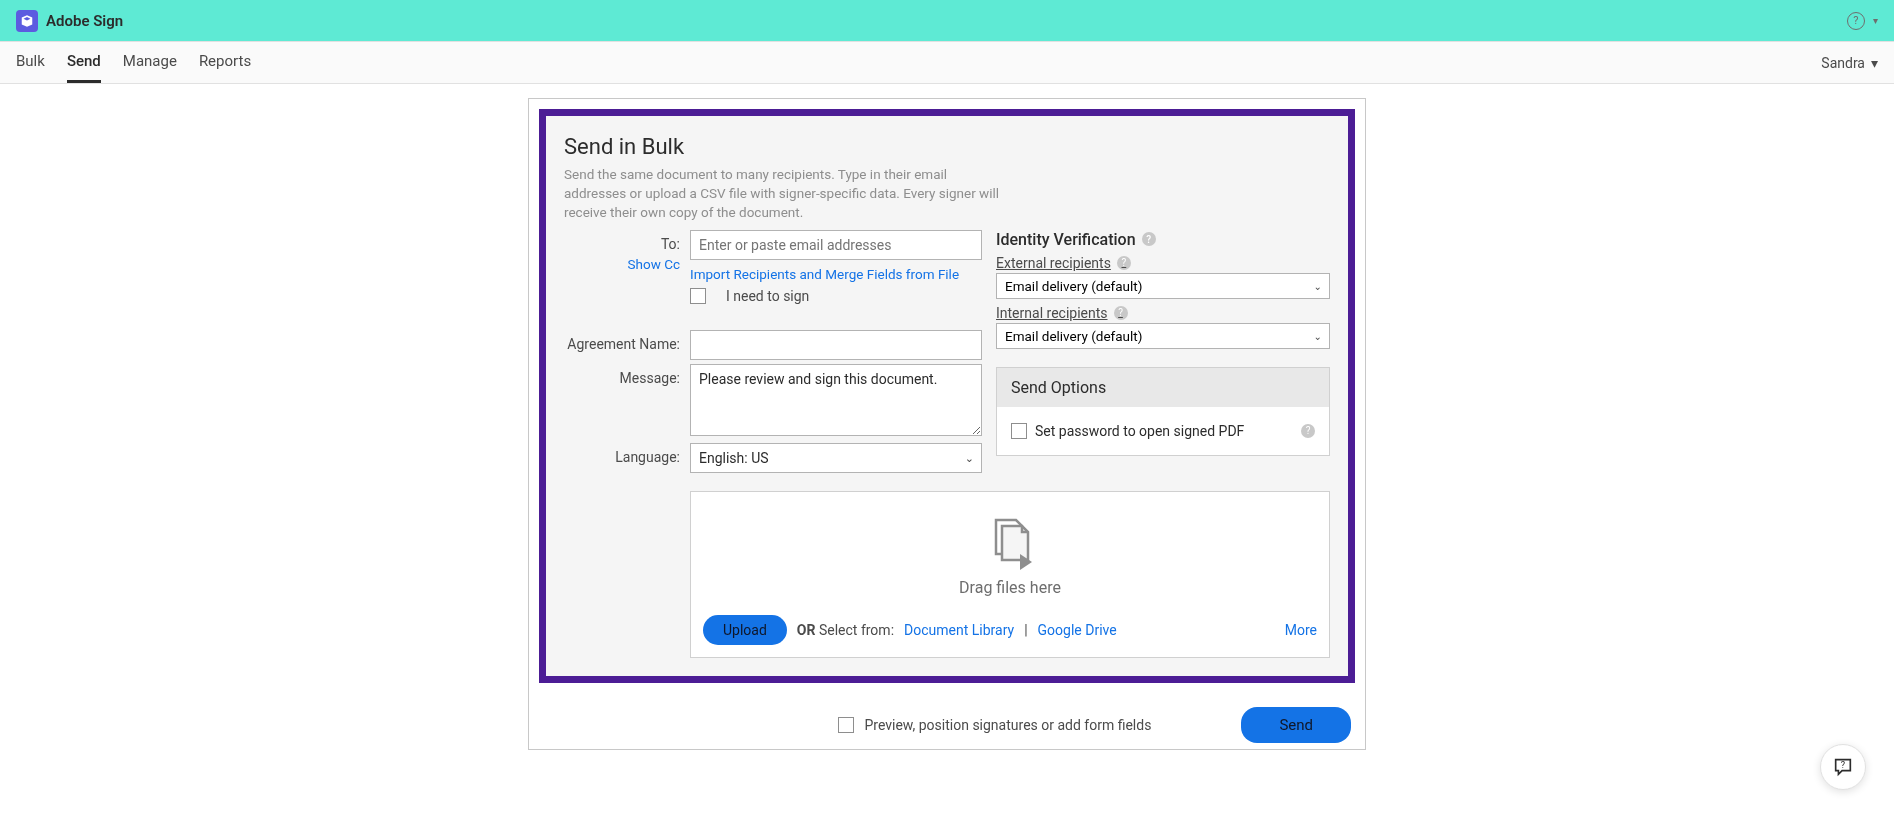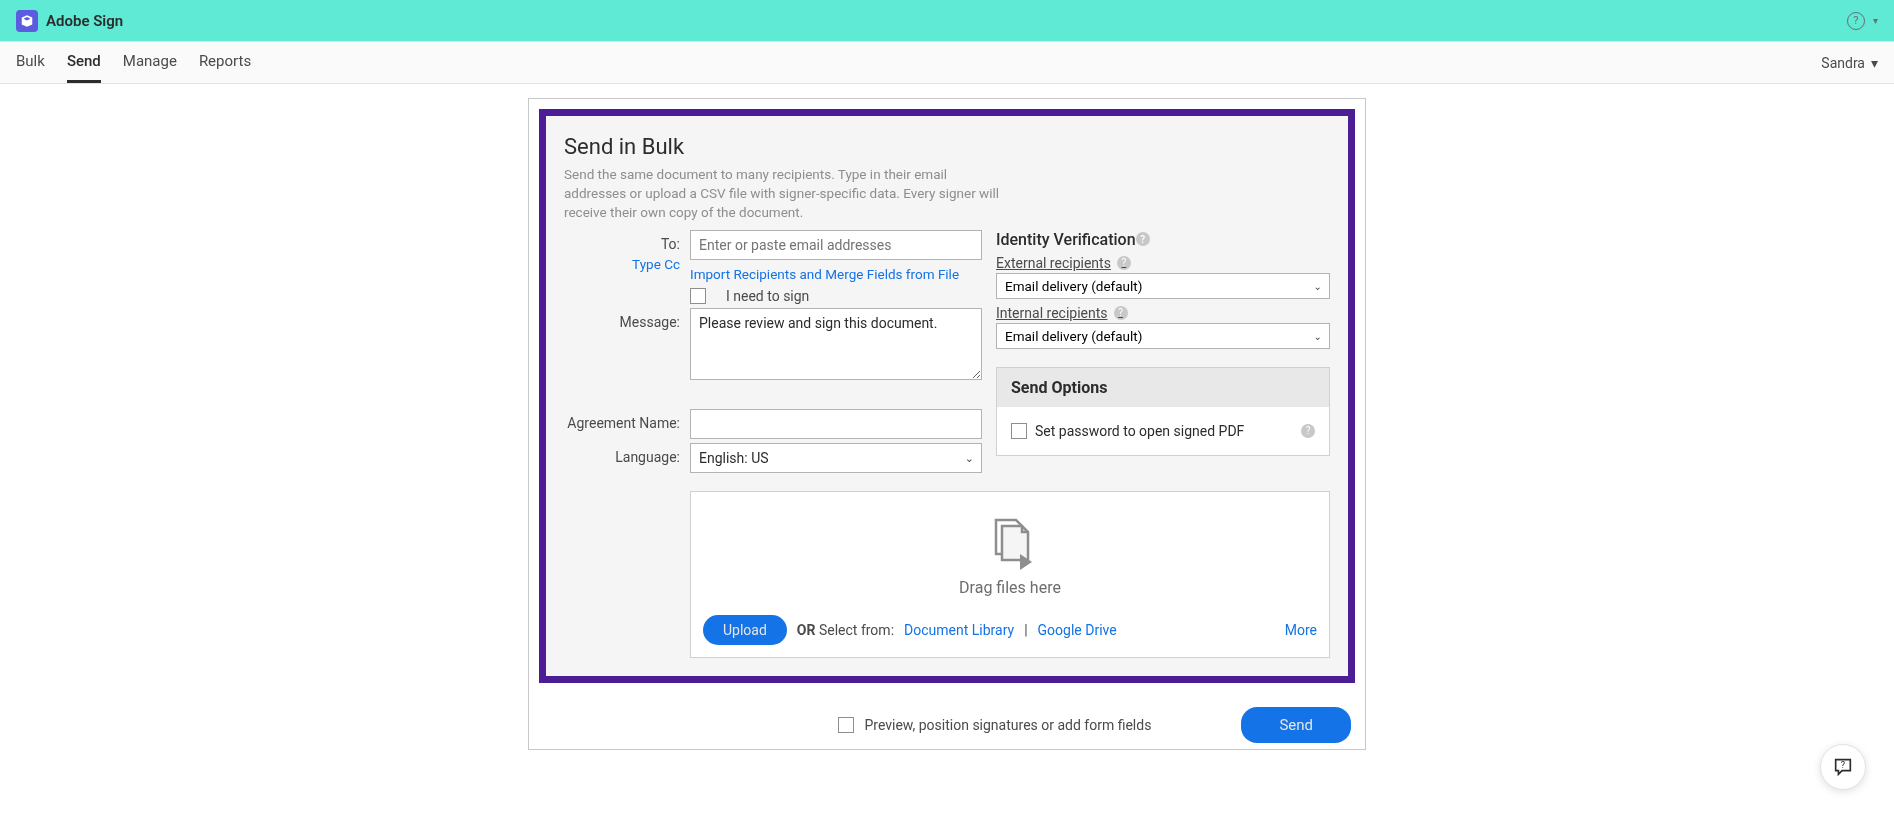--- a/index.html
+++ b/index.html
@@ -55,41 +55,41 @@
 .link { color:#1473e6; font-size:14px; cursor:pointer; }
 .link-small { color:#1473e6; font-size:13.5px; cursor:pointer; }
 
 .cc-link { color:#1473e6; font-size:13.5px; cursor:pointer; }
 
 .check-row { display:flex; align-items:center; gap:20px; margin-top:6px; }
 .checkbox { width:16px; height:16px; border:1px solid #8e8e8e; background:#fff; cursor:pointer; flex-shrink:0; }
 .check-label { font-size:14px; color:#4b4b4b; }
 
 
-.section-header { display:flex; align-items:center; gap:0; font-size:16px; font-weight:500; color:#2c2c2c; margin-bottom:3px; }
+.section-header { display:flex; align-items:center; gap:6px; font-size:16px; font-weight:500; color:#2c2c2c; margin-bottom:3px; }
 .info-dot { width:14px; height:14px; border-radius:50%; background:#c8c8c8; color:#fff; font-size:10px; display:flex; align-items:center; justify-content:center; cursor:pointer; flex-shrink:0; }
 .label-with-info { display:flex; align-items:center; gap:6px; font-size:14px; color:#4b4b4b; margin-top:6px; margin-bottom:2px;text-decoration:underline; }
 .small-select { width:100%; border:1px solid #b3b3b3; background:#fff; padding:4px 26px 4px 8px; font-size:13.5px; appearance:none; }
 .small-select-wrap { position:relative; }
 .small-select-wrap .chev { position:absolute; right:8px; top:50%; transform:translateY(-50%); font-size:10px; color:#4b4b4b; pointer-events:none; }
 
 .send-options-box { border:1px solid #d0d0d0; margin-top:18px; }
-.send-options-head { background:#e8e8e8; padding:10px 14px; font-size:16px; color:#2c2c2c; font-weight:700; }
+.send-options-head { background:#e8e8e8; padding:10px 14px; font-size:16px; color:#2c2c2c; font-weight:400; }
 .send-options-body { padding:16px 14px; display:flex; align-items:center; justify-content:space-between; background:#fff; }
 .send-options-body .left { display:flex; align-items:center; gap:8px; }
 
 
 .dropzone-wrap { padding: 0 18px; margin-top: 14px; }
 .dropzone { padding-left: 126px; }
 .drop-card { background:#fff; border:1px solid #d0d0d0; padding: 22px 12px 12px 12px; }
 .drop-illus { display:flex; flex-direction:column; align-items:center; gap:8px; margin-bottom:18px; }
 .drop-illus .caption { font-size:16px; color:#6e6e6e; }
 .drop-footer { display:flex; align-items:center; justify-content:space-between; }
 .drop-footer-left { display:flex; align-items:center; gap:10px; font-size:14px; color:#4b4b4b; }
-.btn-pill { background:#1473e6; color:#e5e5e5; border:none; border-radius:16px; padding:7px 20px; font-size:14px; cursor:pointer; }
+.btn-pill { background:#1473e6; color:#0f172a; border:none; border-radius:16px; padding:7px 20px; font-size:14px; cursor:pointer; }
 .btn-pill.big { padding:9px 38px; font-size:15px; }
 .pipe { color:#4b4b4b; }
 
 
 .bottombar { display:flex; justify-content:flex-end; align-items:center; gap: 90px; padding: 14px 14px 6px 14px; }
 .bottom-check { display:flex; align-items:center; gap:10px; font-size:14px; color:#4b4b4b; }
 
 
 .float-help {
   position:fixed; right:28px; bottom:28px; width:46px; height:46px; border-radius:50%;
@@ -137,46 +137,46 @@
       <div class="page-desc">Send the same document to many recipients. Type in their email addresses or upload a CSV file with signer-specific data. Every signer will receive their own copy of the document.</div>
 
       <div class="form-columns">
 
         <div class="col-left">
 
           <div class="row">
             <div class="row-label">
               <div class="row-label-stack">
                 <span>To:</span>
-                <span class="cc-link">Type Cc</span>
+                <span class="cc-link">Show Cc</span>
               </div>
             </div>
             <div class="row-field">
               <input class="text-input" type="text" placeholder="Enter or paste email addresses" style="">
               <div style="margin-top:6px;">
                 <span class="link-small">Import Recipients and Merge Fields from File</span>
               </div>
               <div class="check-row">
                 <div class="checkbox"></div>
                 <span class="check-label">I need to sign</span>
               </div>
             </div>
           </div>
 
+          <div class="row" style="margin-top:26px;">
+            <div class="row-label">Agreement Name:</div>
+            <div class="row-field">
+              <input class="text-input" type="text" value="" style="">
+            </div>
+          </div>
+
           <div class="row">
             <div class="row-label">Message:</div>
             <div class="row-field">
               <textarea class="textarea" style="">Please review and sign this document.</textarea>
-            </div>
-          </div>
-
-          <div class="row" style="margin-top:26px;">
-            <div class="row-label">Agreement Name:</div>
-            <div class="row-field">
-              <input class="text-input" type="text" value="" style="">
             </div>
           </div>
 
           <div class="row">
             <div class="row-label">Language:</div>
             <div class="row-field">
               <div class="select-wrapper">
                 <select class="select">
                   <option>English: US</option>
                 </select>

